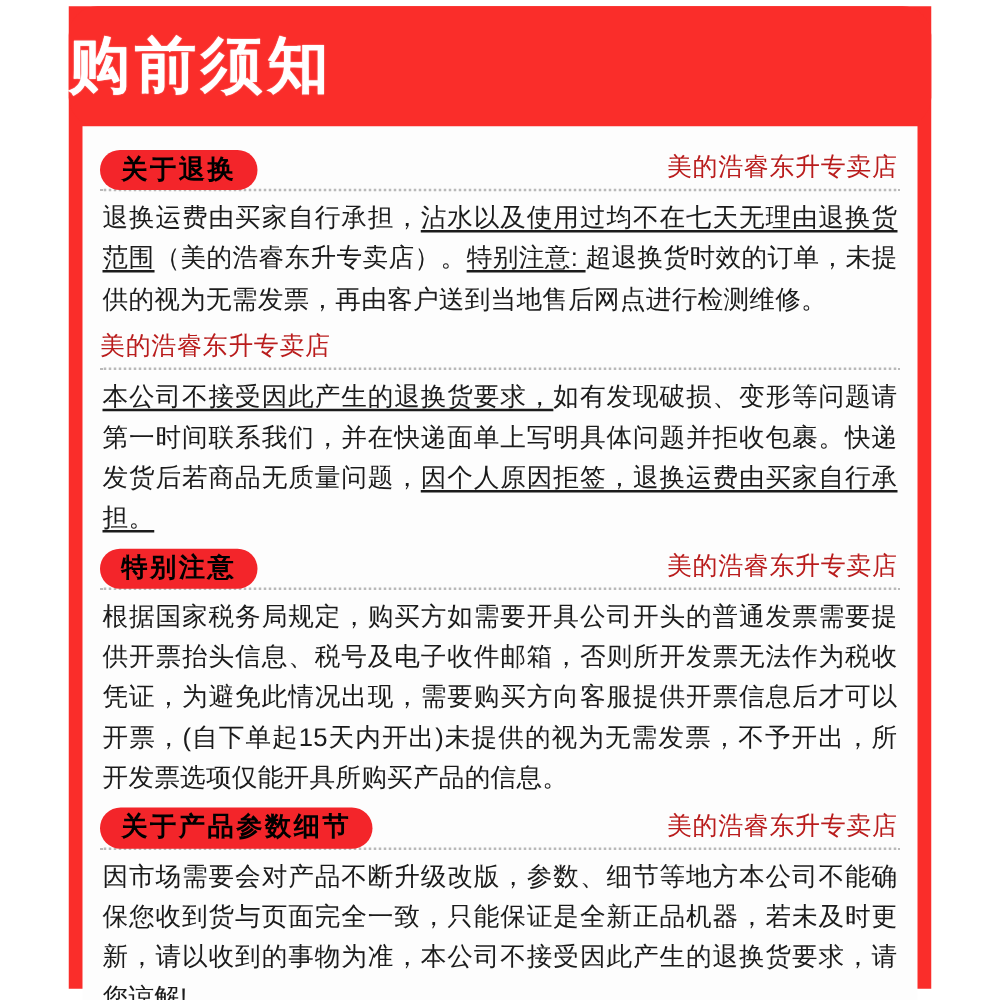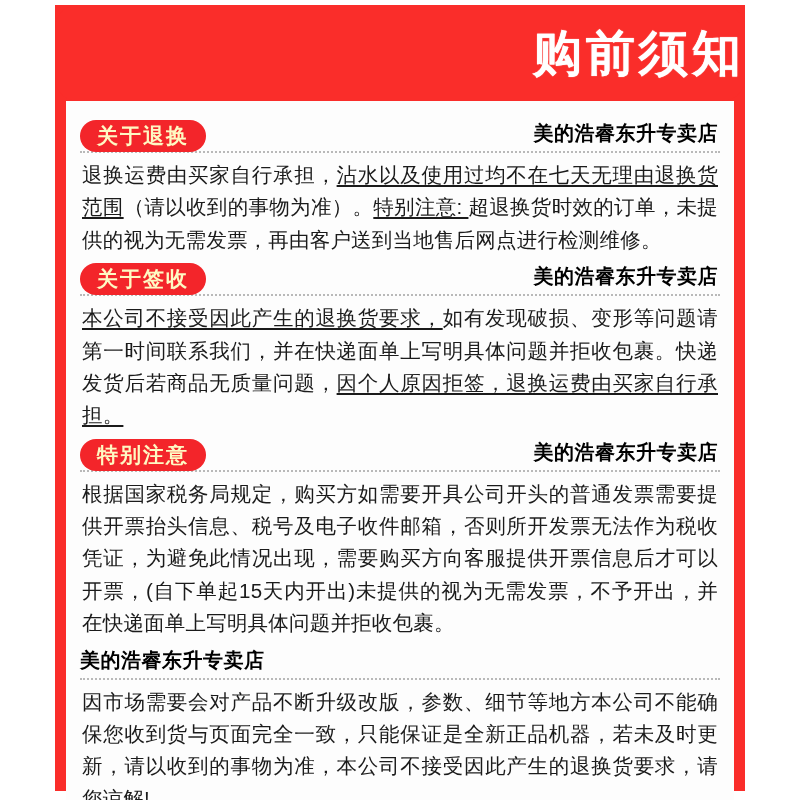--- a/index.html
+++ b/index.html
@@ -20,21 +20,21 @@
     display:flex;
     flex-direction:column;
   }
 
   
   #title-banner {
     height:96px;
     flex:0 0 96px;
     display:flex;
     align-items:center;
-    justify-content:flex-end;
+    justify-content:flex-start;
     background:#FA2D2A;
     border-radius:23px;
   }
   #title-text {
     color:#ffffff;
     font-size:49px;
     font-weight:bold;
     letter-spacing:4px;
     line-height:1;
     text-shadow:0 0 1px #ffffff;
@@ -59,37 +59,37 @@
     align-items:flex-end;
     justify-content:space-between;
     height:36px;
     border-bottom:2px dotted #b9b9b9;
     padding-bottom:1px;
   }
 
   .section-badge {
     display:inline-block;
     background:#F3252A;
-    color:#fef9c3;
+    color:#000000;
     font-size:21px;
     font-weight:bold;
     letter-spacing:2px;
     border-radius:18px;
     padding:4px 17px 5px 17px;
     line-height:1.1;
     white-space:nowrap;
     margin-bottom:-2px;
     position:relative;
     z-index:2;
   }
 
   .store-name {
-    color:#000000;
+    color:#b91c1c;
     font-size:20px;
-    font-weight:bold;
+    font-weight:normal;
     letter-spacing:0.5px;
     white-space:nowrap;
     padding-bottom:3px;
     padding-right:2px;
   }
 
   .section-body {
     font-size:20.5px;
     line-height:1.58;
     color:#1b1b1b;
@@ -112,43 +112,43 @@
     <div id="title-text">购前须知</div>
   </div>
 
   <div id="notice-body">
       <div class="section">
         <div class="section-head">
           <span class="section-badge">关于退换</span>
           <span class="store-name">美的浩睿东升专卖店</span>
         </div>
         <div class="section-body">
-          <p><span>退换运费由买家自行承担，</span><span class="u">沾水以及使用过均不在七天无理由退换货范围</span><span>（请以收到的事物为准）。</span><span class="u">特别注意: </span><span>超退换货时效的订单，未提供的视为无需发票，再由客户送到当地售后网点进行检测维修。</span></p>
+          <p><span>退换运费由买家自行承担，</span><span class="u">沾水以及使用过均不在七天无理由退换货范围</span><span>（美的浩睿东升专卖店）。</span><span class="u">特别注意: </span><span>超退换货时效的订单，未提供的视为无需发票，再由客户送到当地售后网点进行检测维修。</span></p>
         </div>
       </div>
       <div class="section">
         <div class="section-head">
-          <span class="section-badge">关于签收</span>
           <span class="store-name">美的浩睿东升专卖店</span>
         </div>
         <div class="section-body">
           <p><span class="u">本公司不接受因此产生的退换货要求，</span><span>如有发现破损、变形等问题请第一时间联系我们，并在快递面单上写明具体问题并拒收包裹。快递发货后若商品无质量问题，</span><span class="u">因个人原因拒签，退换运费由买家自行承担。</span></p>
         </div>
       </div>
       <div class="section">
         <div class="section-head">
           <span class="section-badge">特别注意</span>
           <span class="store-name">美的浩睿东升专卖店</span>
         </div>
         <div class="section-body">
-          <p><span>根据国家税务局规定，购买方如需要开具公司开头的普通发票需要提供开票抬头信息、税号及电子收件邮箱，否则所开发票无法作为税收凭证，为避免此情况出现，需要购买方向客服提供开票信息后才可以开票，(自下单起15天内开出)未提供的视为无需发票，不予开出，并在快递面单上写明具体问题并拒收包裹。</span></p>
+          <p><span>根据国家税务局规定，购买方如需要开具公司开头的普通发票需要提供开票抬头信息、税号及电子收件邮箱，否则所开发票无法作为税收凭证，为避免此情况出现，需要购买方向客服提供开票信息后才可以开票，(自下单起15天内开出)未提供的视为无需发票，不予开出，所开发票选项仅能开具所购买产品的信息。</span></p>
         </div>
       </div>
       <div class="section">
         <div class="section-head">
+          <span class="section-badge">关于产品参数细节</span>
           <span class="store-name">美的浩睿东升专卖店</span>
         </div>
         <div class="section-body">
           <p><span>因市场需要会对产品不断升级改版，参数、细节等地方本公司不能确保您收到货与页面完全一致，只能保证是全新正品机器，若未及时更新，请以收到的事物为准，本公司不接受因此产生的退换货要求，请您谅解!</span></p>
         </div>
       </div>
     </div>
 
 </div>
 

